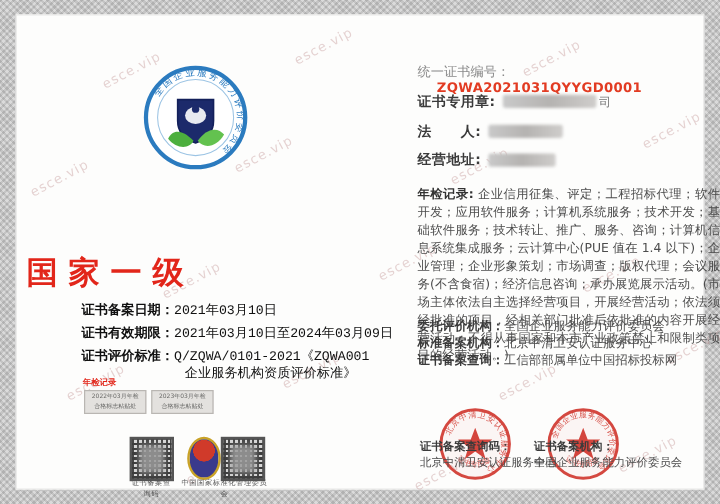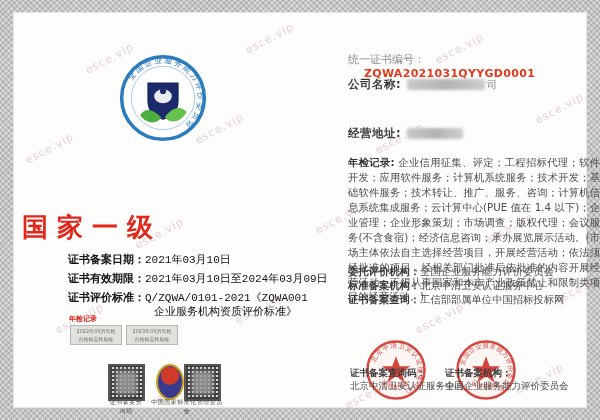--- a/index.html
+++ b/index.html
@@ -136,21 +136,24 @@
         <div class="blurpatch"></div>
       </div>
     <div class="qr-label qrl1">证书备案查询码</div>
     <div class="qr-label qrl2">中国国家标准化管理委员会</div>
 
     <div class="certno">
       <span class="lbl">统一证书编号：</span><span class="num">ZQWA2021031QYYGD0001</span>
     </div>
 
     <div class="rfield rf-company">
-      <span>公司名称:</span><span class="blurbox bb-company"></span><span class="suffix">司</span>
+      <span>证书专用章:</span><span class="blurbox bb-company"></span><span class="suffix">司</span>
+    </div>
+    <div class="rfield rf-legal">
+      <span>法　　人:</span><span class="blurbox bb-legal"></span>
     </div>
     <div class="rfield rf-address">
       <span>经营地址:</span><span class="blurbox bb-address"></span>
     </div>
 
     <p class="svc">
       <span class="svc-label">年检记录:</span>
       <span>企业信用征集、评定；工程招标代理；软件开发；应用软件服务；计算机系统服务；技术开发；基础软件服务；技术转让、推广、服务、咨询；计算机信息系统集成服务；云计算中心(PUE 值在 1.4 以下)；企业管理；企业形象策划；市场调查；版权代理；会议服务(不含食宿)；经济信息咨询；承办展览展示活动。(市场主体依法自主选择经营项目，开展经营活动；依法须经批准的项目，经相关部门批准后依批准的内容开展经营活动；不得从事国家和本市产业政策禁止和限制类项目的经营活动。)</span>
     </p>
 

